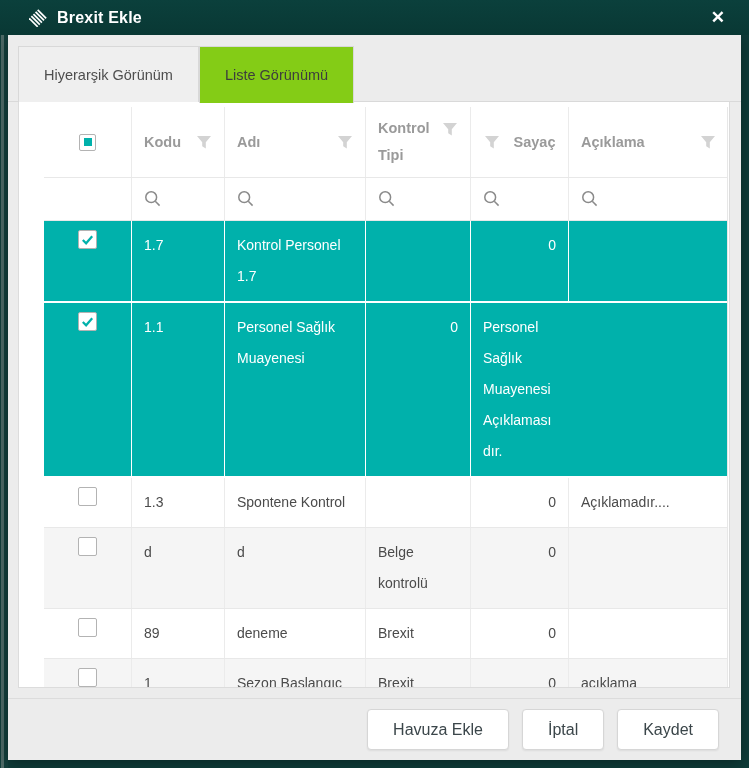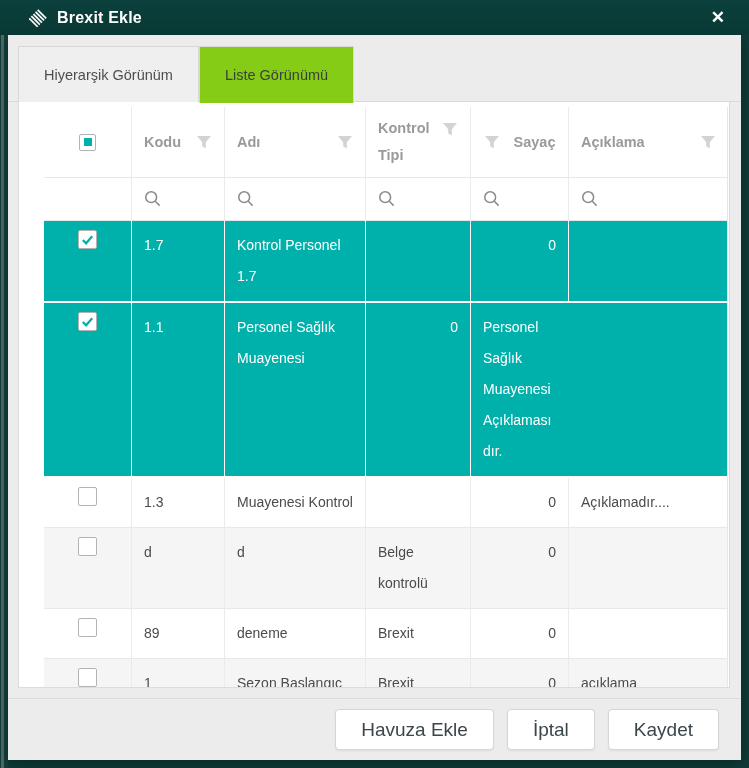--- a/index.html
+++ b/index.html
@@ -77,21 +77,21 @@
   .cbox { width:19px; height:19px; background:#fff; border:1px solid #b3b3b3;
     border-radius:2px; display:flex; align-items:center; justify-content:center; }
   .cbox.ind { width:17px; height:17px; }
   .cbox.ind .sq { width:8px; height:8px; background:#00b1ab; }
 
   
   .footer { flex:0 0 62px; background:#ececec; border-top:1px solid #dcdcdc;
     display:flex; align-items:center; justify-content:flex-end; gap:13px;
     padding-right:22px; }
   .btn { background:#fff; border:1px solid #d6d6d6; border-radius:4px;
-    height:41px; padding:0 25px; font-size:19px; color:#3b464a;
+    height:41px; padding:0 25px; font-size:16px; color:#3b464a;
     font-family:"Liberation Sans", sans-serif; cursor:pointer;
     box-shadow:0 1px 2px rgba(0,0,0,.07); }
 </style>
 </head>
 <body>
 
 <div class="page">
   <div class="behind-strip-top-right"></div>
   <div class="behind-left-edge">
       <div class="gray-line"></div>
@@ -245,21 +245,21 @@
               </div>
             </div>
             <div class="grow trow">
               <div class="tcell ckcell">
                 <span class="cbox"></span>
               </div>
               <div class="tcell">
                 <div class="txt">1.3</div>
               </div>
               <div class="tcell">
-                <div class="txt">Muayenesi Kontrol</div>
+                <div class="txt">Spontene Kontrol</div>
               </div>
               <div class="tcell">
                 <div class="txt"></div>
               </div>
               <div class="tcell num">
                 <div class="txt">0</div>
               </div>
               <div class="tcell">
                 <div class="txt">Açıklamadır....</div>
               </div>

